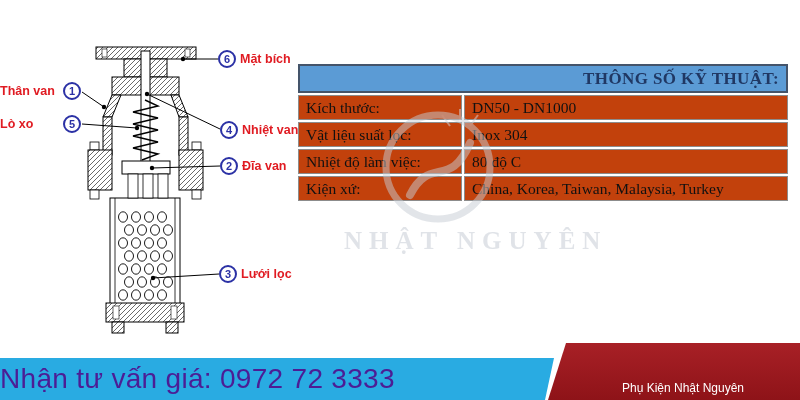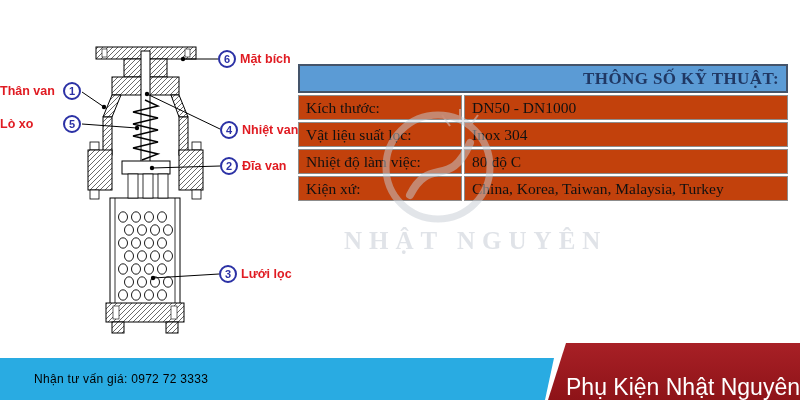--- a/index.html
+++ b/index.html
@@ -25,26 +25,26 @@
   table.spec td.c1{width:148px;}
 
   
   .watermark{position:absolute;left:290px;top:95px;width:300px;height:170px;pointer-events:none;z-index:6;opacity:.5;}
   .watermark .wm-text{position:absolute;left:6px;top:132px;font-family:"Liberation Serif",serif;
     font-weight:bold;font-size:25px;letter-spacing:7px;color:#c3c9d2;white-space:nowrap;margin-left:48px;}
 
   
   .bar-blue{position:absolute;left:0;top:358px;width:554px;height:42px;background:#29abe2;
     clip-path:polygon(0 0,554px 0,545px 42px,0 42px);display:flex;align-items:center;z-index:4;}
-  .bar-blue span{color:#000000;font-size:12px;padding-left:34px;letter-spacing:.3px;}
+  .bar-blue span{color:#4c1d95;font-size:28px;letter-spacing:.3px;}
   .bar-red{position:absolute;left:540px;top:343px;width:260px;height:57px;
     background:linear-gradient(#a82026,#8e1318);
     clip-path:polygon(26px 0,260px 0,260px 57px,8px 57px);
     display:flex;align-items:center;justify-content:center;z-index:4;}
-  .bar-red span{color:#fff;font-size:23px;padding-left:26px;white-space:nowrap;margin-top:32px;}
+  .bar-red span{color:#fff;font-size:12px;padding-left:26px;white-space:nowrap;margin-top:32px;}
 </style>
 </head>
 <body>
 
 <div class="stage">
 
   <div class="diagram">
     <svg width="300" height="345" viewBox="0 0 300 345">
       <defs>
         <pattern id="h" width="5" height="5" patternUnits="userSpaceOnUse">

